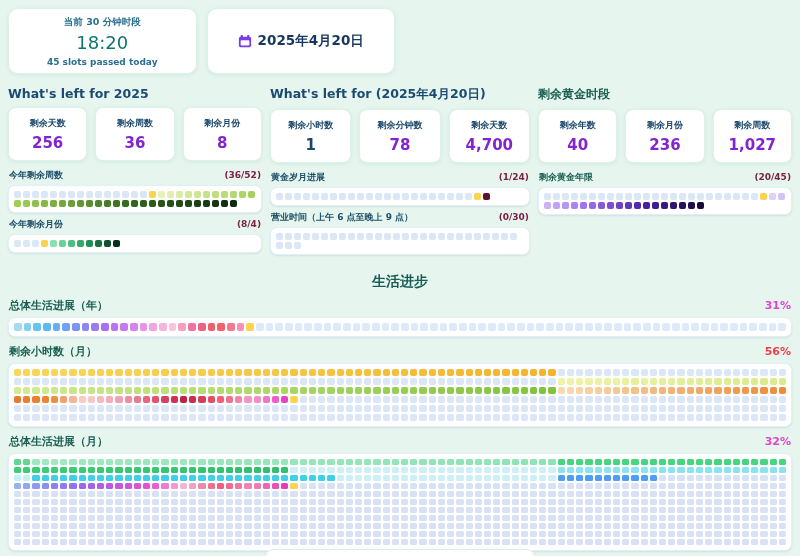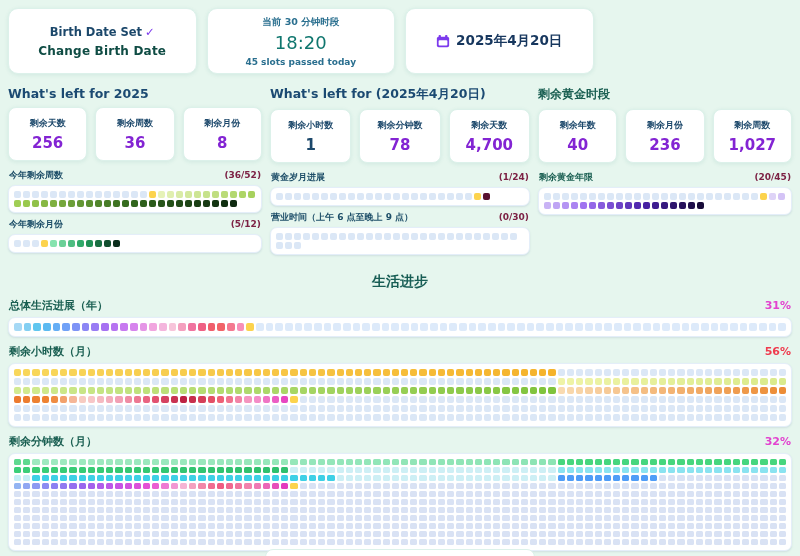--- a/index.html
+++ b/index.html
@@ -69,26 +69,20 @@
   .bottom-sliver {
     position:absolute; left:265px; bottom:-2px; width:270px; height:9px;
     background:#fff; border:1px solid #dcf1ea; border-radius:8px 8px 0 0;
   }
 </style>
 </head>
 <body>
 
 <div class="top-row">
   <div class="card top-card">
-    <div class="birth-status">
-      <span>Birth Date Set</span><span class="birth-check">✓</span>
-    </div>
-    <button class="birth-btn">Change Birth Date</button>
-  </div>
-  <div class="card top-card">
     <div class="slot-title">当前 30 分钟时段</div>
     <div class="slot-value">18:20</div>
     <div class="slot-sub">45 slots passed today</div>
   </div>
   <div class="card top-card">
     <div class="dt-line">
       <svg class="dt-icon" viewBox="0 0 16 16">
           <rect x="1" y="3" width="14" height="12" rx="2" fill="#7c3aed"></rect>
           <rect x="3" y="1" width="2.6" height="4" rx="1" fill="#7c3aed"></rect>
           <rect x="10.4" y="1" width="2.6" height="4" rx="1" fill="#7c3aed"></rect>
@@ -170,21 +164,21 @@
         <span class="sq" style="background: rgb(33, 74, 23);"></span>
         <span class="sq" style="background: rgb(30, 69, 22);"></span>
         <span class="sq" style="background: rgb(27, 64, 21);"></span>
         <span class="sq" style="background: rgb(24, 58, 20);"></span>
         <span class="sq" style="background: rgb(20, 53, 18);"></span>
         <span class="sq" style="background: rgb(17, 47, 17);"></span>
         <span class="sq" style="background: rgb(14, 42, 16);"></span>
       </div>
     <div class="mini-label-row">
       <span class="mini-label">今年剩余月份</span>
-      <span class="mini-count">(5/12)</span>
+      <span class="mini-count">(8/4)</span>
     </div>
     <div class="grid-panel mini">
         <span class="sq" style="background: rgb(219, 231, 246);"></span>
         <span class="sq" style="background: rgb(219, 231, 246);"></span>
         <span class="sq" style="background: rgb(219, 231, 246);"></span>
         <span class="sq" style="background: rgb(252, 211, 77);"></span>
         <span class="sq" style="background: rgb(134, 227, 174);"></span>
         <span class="sq" style="background: rgb(106, 208, 151);"></span>
         <span class="sq" style="background: rgb(77, 189, 129);"></span>
         <span class="sq" style="background: rgb(49, 170, 106);"></span>
@@ -948,21 +942,21 @@
       <span class="sq" style="background: rgb(219, 231, 246);"></span>
       <span class="sq" style="background: rgb(219, 231, 246);"></span>
       <span class="sq" style="background: rgb(219, 231, 246);"></span>
       <span class="sq" style="background: rgb(219, 231, 246);"></span>
       <span class="sq" style="background: rgb(219, 231, 246);"></span>
     </div>
 </div>
 
 <div class="big-section">
   <div class="big-label-row">
-    <span class="big-label">剩余分钟数（月）</span>
+    <span class="big-label">总体生活进展（月）</span>
     <span class="big-percent" style="color: rgb(226, 67, 207);">32%</span>
   </div>
   <div class="grid-panel big dense" style="grid-template-columns: repeat(84, 1fr);">
       <span class="sq" style="background: rgb(95, 217, 143);"></span>
       <span class="sq" style="background: rgb(95, 217, 143);"></span>
       <span class="sq" style="background: rgb(159, 233, 192);"></span>
       <span class="sq" style="background: rgb(159, 233, 192);"></span>
       <span class="sq" style="background: rgb(158, 233, 192);"></span>
       <span class="sq" style="background: rgb(158, 233, 191);"></span>
       <span class="sq" style="background: rgb(158, 233, 191);"></span>

